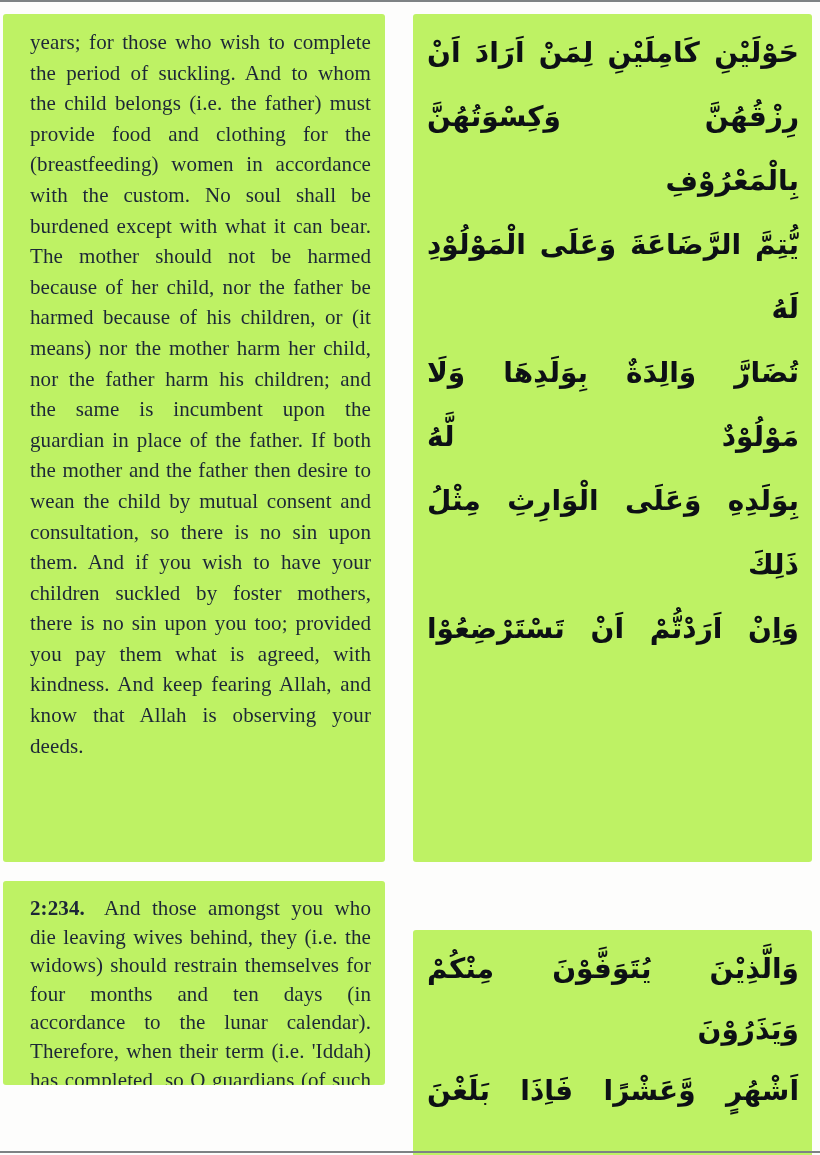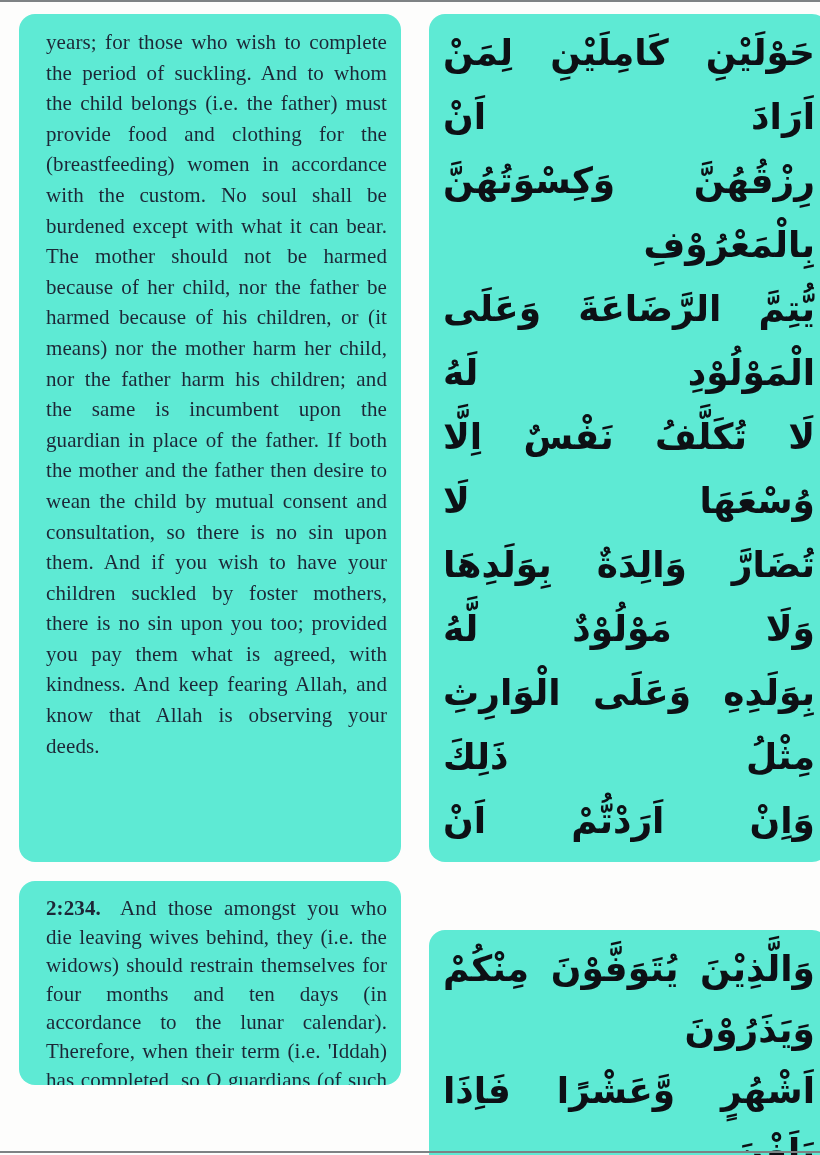--- a/index.html
+++ b/index.html
@@ -9,46 +9,45 @@
     background:#fdfdfc;
     font-family:"Liberation Serif",serif;
     overflow:hidden;
   }
   .edge{position:absolute;left:0;width:820px;height:2px;background:#7e8284;}
   .edge.top{top:0;}
   .edge.bottom{top:1151px;}
 
   .panel{
     position:absolute;
-    background:#5eead4;
-    border-radius:16px;
+    background:#bef264;
+    border-radius:3px;
     overflow:hidden;
     box-sizing:border-box;
-    margin-left:16px;
   }
   .p-en-1{left:3px;top:14px;width:382px;height:848px;padding:13px 14px 0 27px;}
   .p-ar-1{left:413px;top:14px;width:399px;height:848px;padding:7px 13px 0 14px;}
   .p-en-2{left:3px;top:881px;width:382px;height:204px;padding:13px 14px 0 27px;}
   .p-ar-2{left:413px;top:930px;width:399px;height:262px;padding:8px 13px 16px 14px;}
 
   .en-text{
     margin:0;
     font-size:21px;
     line-height:30.6px;
     color:#1d2737;
     text-align:justify;
     letter-spacing:0.1px;
   }
   .p-en-2 .en-text{line-height:28.6px;}
   .vref{font-weight:bold;margin-right:9px;}
 
   .ar-line{
     font-family:"DejaVu Sans",sans-serif;
     font-weight:bold;
-    font-size:36px;
+    font-size:28px;
     line-height:64px;
     color:#0d1015;
     text-align:justify;
     text-align-last:justify;
     word-spacing:2px;
   }
   .p-ar-2 .ar-line{line-height:61px;}
 </style>
 </head>
 <body>
@@ -59,21 +58,20 @@
 
   <section class="panel p-en-1">
     <p class="en-text">years; for those who wish to complete the period of suckling. And to whom the child belongs (i.e. the father) must provide food and clothing for the (breastfeeding) women in accordance with the custom. No soul shall be burdened except with what it can bear. The mother should not be harmed because of her child, nor the father be harmed because of his children, or (it means) nor the mother harm her child, nor the father harm his children; and the same is incumbent upon the guardian in place of the father. If both the mother and the father then desire to wean the child by mutual consent and consultation, so there is no sin upon them. And if you wish to have your children suckled by foster mothers, there is no sin upon you too; provided you pay them what is agreed, with kindness. And keep fearing Allah, and know that Allah is observing your deeds.</p>
   </section>
 
   <section class="panel p-ar-1" dir="rtl" lang="ar">
     <div>
         <div class="ar-line">حَوْلَيْنِ كَامِلَيْنِ لِمَنْ اَرَادَ اَنْ</div>
         <div class="ar-line">رِزْقُهُنَّ وَكِسْوَتُهُنَّ بِالْمَعْرُوْفِ</div>
         <div class="ar-line">يُّتِمَّ الرَّضَاعَةَ وَعَلَى الْمَوْلُوْدِ لَهُ</div>
-        <div class="ar-line">لَا تُكَلَّفُ نَفْسٌ اِلَّا وُسْعَهَا لَا</div>
         <div class="ar-line">تُضَارَّ وَالِدَةٌ بِوَلَدِهَا وَلَا مَوْلُوْدٌ لَّهُ</div>
         <div class="ar-line">بِوَلَدِهِ وَعَلَى الْوَارِثِ مِثْلُ ذَلِكَ</div>
         <div class="ar-line">وَاِنْ اَرَدْتُّمْ اَنْ تَسْتَرْضِعُوْا</div>
       </div>
 
   </section>
 
   <section class="panel p-en-2">
     <p class="en-text">
       <span class="vref">2:234.</span>

